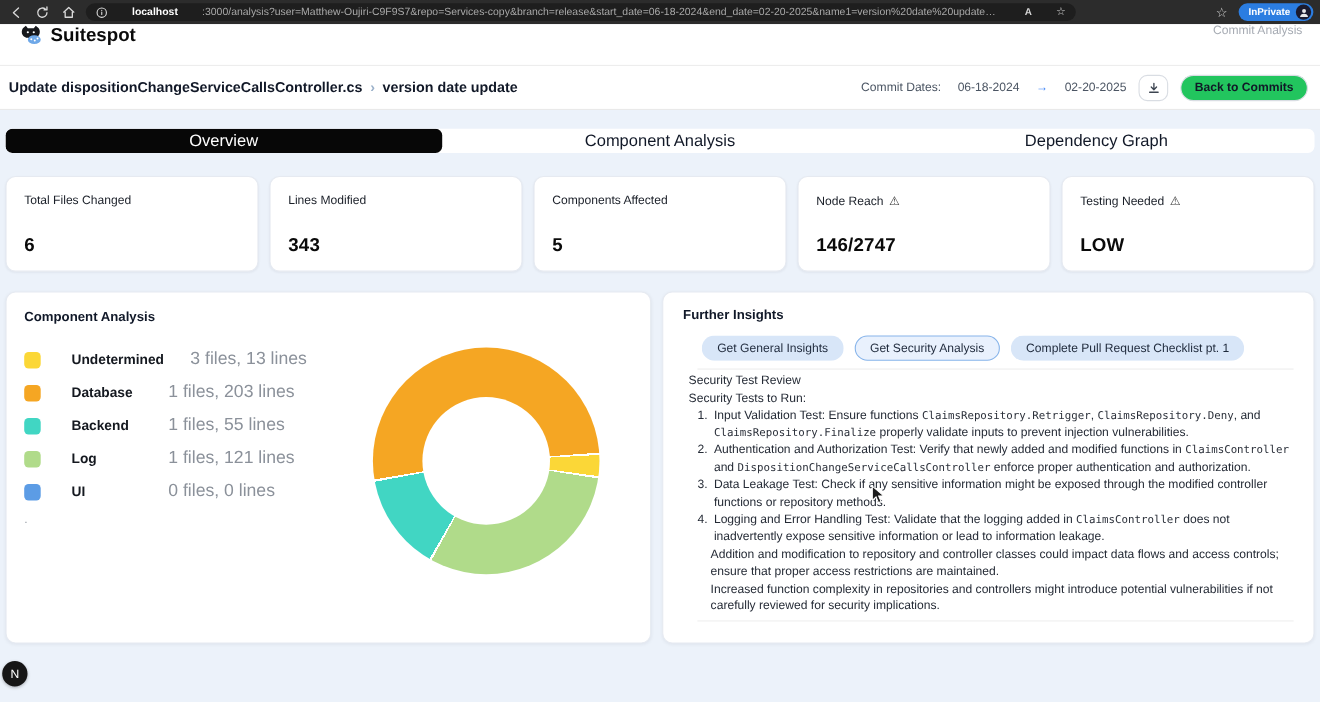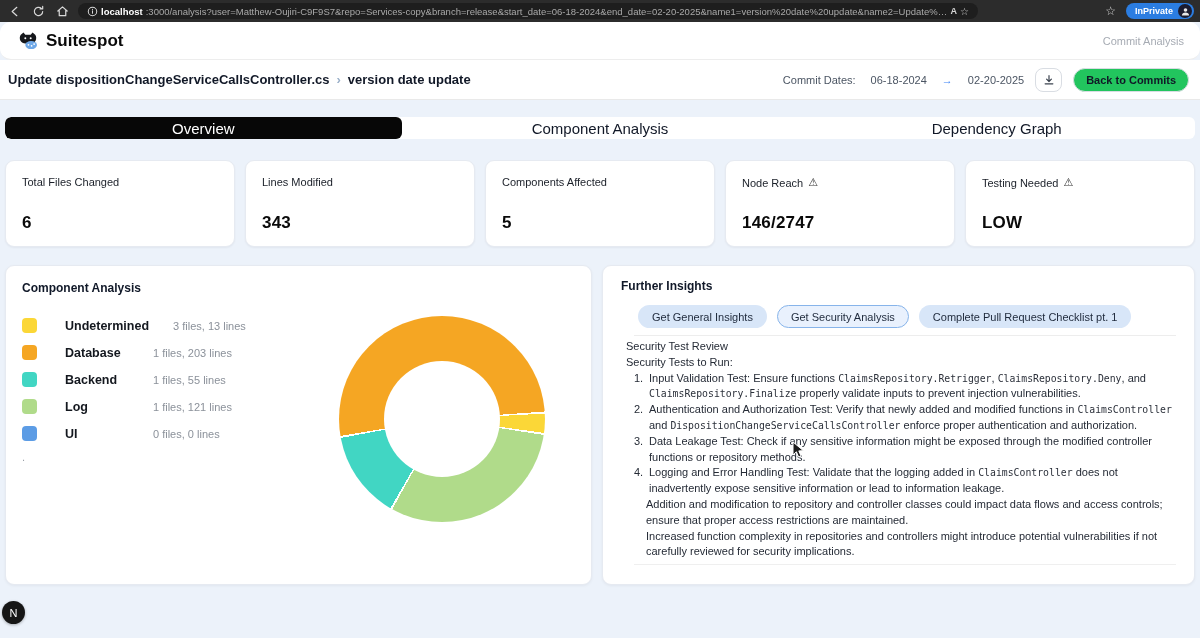--- a/index.html
+++ b/index.html
@@ -5,31 +5,31 @@
   * { box-sizing: border-box; }
   html,body { margin:0; padding:0; }
   body {
     width:1200px; height:638px; position:relative; overflow:hidden;
     font-family:"Liberation Sans", sans-serif; background:#ecf2fa; color:#1f2937;
   }
 
   
   .chrome { height:22px; background:#2c2c2c; display:flex; align-items:center; padding:0 6px; gap:8px; }
   .chrome .nav-ic { width:16px; height:16px; display:flex; align-items:center; justify-content:center; flex:0 0 auto; cursor:pointer; }
-  .addr { width:900px; height:16px; background:#1e1e1e; border-radius:9px; display:flex; align-items:center; padding:0 9px; gap:3px; color:#a9a9a9; font-size:9.5px; overflow:hidden; }
+  .addr { width:900px; height:16px; background:#1e1e1e; border-radius:9px; display:flex; align-items:center; padding:0 9px; gap:22px; color:#a9a9a9; font-size:9.5px; overflow:hidden; }
   .addr .host { color:#fff; font-weight:bold; white-space:nowrap; }
   .addr .rest { white-space:nowrap; overflow:hidden; text-overflow:ellipsis; flex:1; }
   .addr .a-ic { color:#d6d6d6; font-size:9px; font-weight:bold; flex:0 0 auto; }
   .addr .star { color:#cfcfcf; font-size:10px; flex:0 0 auto; }
   .chrome-right { margin-left:auto; display:flex; align-items:center; gap:10px; }
   .inprivate { height:16px; background:#2b7de1; border-radius:9px; display:flex; align-items:center; gap:5px; padding:1px 2px 1px 9px; color:#fff; font-size:9px; font-weight:bold; cursor:pointer; }
   .inprivate .avatar { width:14px; height:14px; border-radius:50%; background:#1b1b2f; display:flex; align-items:center; justify-content:center; }
 
   
-  .app-header { height:38px; background:#fff; display:flex; align-items:center; justify-content:space-between; padding:0 16px 0 17px; border-bottom:1px solid #ededed;border-radius:11px; }
+  .app-header { height:38px; background:#fff; display:flex; align-items:flex-start; justify-content:space-between; padding:0 16px 0 17px; border-bottom:1px solid #ededed; }
   .brand { display:flex; align-items:center; gap:7px; font-size:17px; font-weight:bold; color:#0a0a0a; }
   .page-label { color:#a6abb3; font-size:11px; }
 
   
   .commit-bar { height:40px; background:#fff; display:flex; align-items:center; justify-content:space-between; padding:0 11px 0 8px; border-bottom:1px solid #e9e9e9; }
   .crumbs { display:flex; align-items:center; gap:7px; font-size:13px; font-weight:bold; color:#111827; }
   .crumbs .sep { color:#9ab0c9; font-weight:bold; font-size:13px; }
   .commit-right { display:flex; align-items:center; gap:11px; }
   .dates { font-size:11px; color:#4b5563; display:flex; gap:15px; align-items:center; }
   .dates .arrow { color:#3b82f6; }
@@ -52,21 +52,21 @@
   .panel { background:#fff; border:1px solid #e6eaf1; border-radius:9px; height:320px; box-shadow:0 1px 3px rgba(16,24,40,.05); }
   .panel-left { width:587px; position:relative; padding:15px 16px; }
   .panel-right { flex:1; padding:13px 18px; overflow:hidden; }
   .panel-title { font-size:12px; font-weight:bold; color:#101828; }
 
   
   .legend { margin-top:23px; display:flex; flex-direction:column; gap:12px; width:310px; }
   .legend-row { display:flex; align-items:center; }
   .swatch { width:15px; height:15px; border-radius:4px; margin-right:28px; flex:0 0 auto; }
   .legend-label { font-size:12.5px; font-weight:bold; color:#14181f; min-width:64px; margin-right:24px; white-space:nowrap; }
-  .legend-sub { font-size:11px; color:#8b919a; white-space:nowrap; }
+  .legend-sub { font-size:16px; color:#8b919a; white-space:nowrap; }
   .legend-footnote { margin-top:10px; font-size:11px; color:#9aa0a8; }
 
   
   .donut { position:absolute; left:333px; top:50px; width:206px; height:206px; border-radius:50%; }
   .donut::after { content:""; position:absolute; inset:45px; background:#fff; border-radius:50%; }
 
   
   .insight-buttons { display:flex; gap:10px; margin:12px 0 0 17px; }
   .pill { height:23px; padding:0 13px; border-radius:12px; background:#d8e6f8; border:1px solid transparent; font-size:11px; color:#1e293b; display:flex; align-items:center; cursor:pointer; font-family:inherit; white-space:nowrap; }
   .pill.selected { background:#e9f1fd; border:1.5px solid #87b4ea; }

